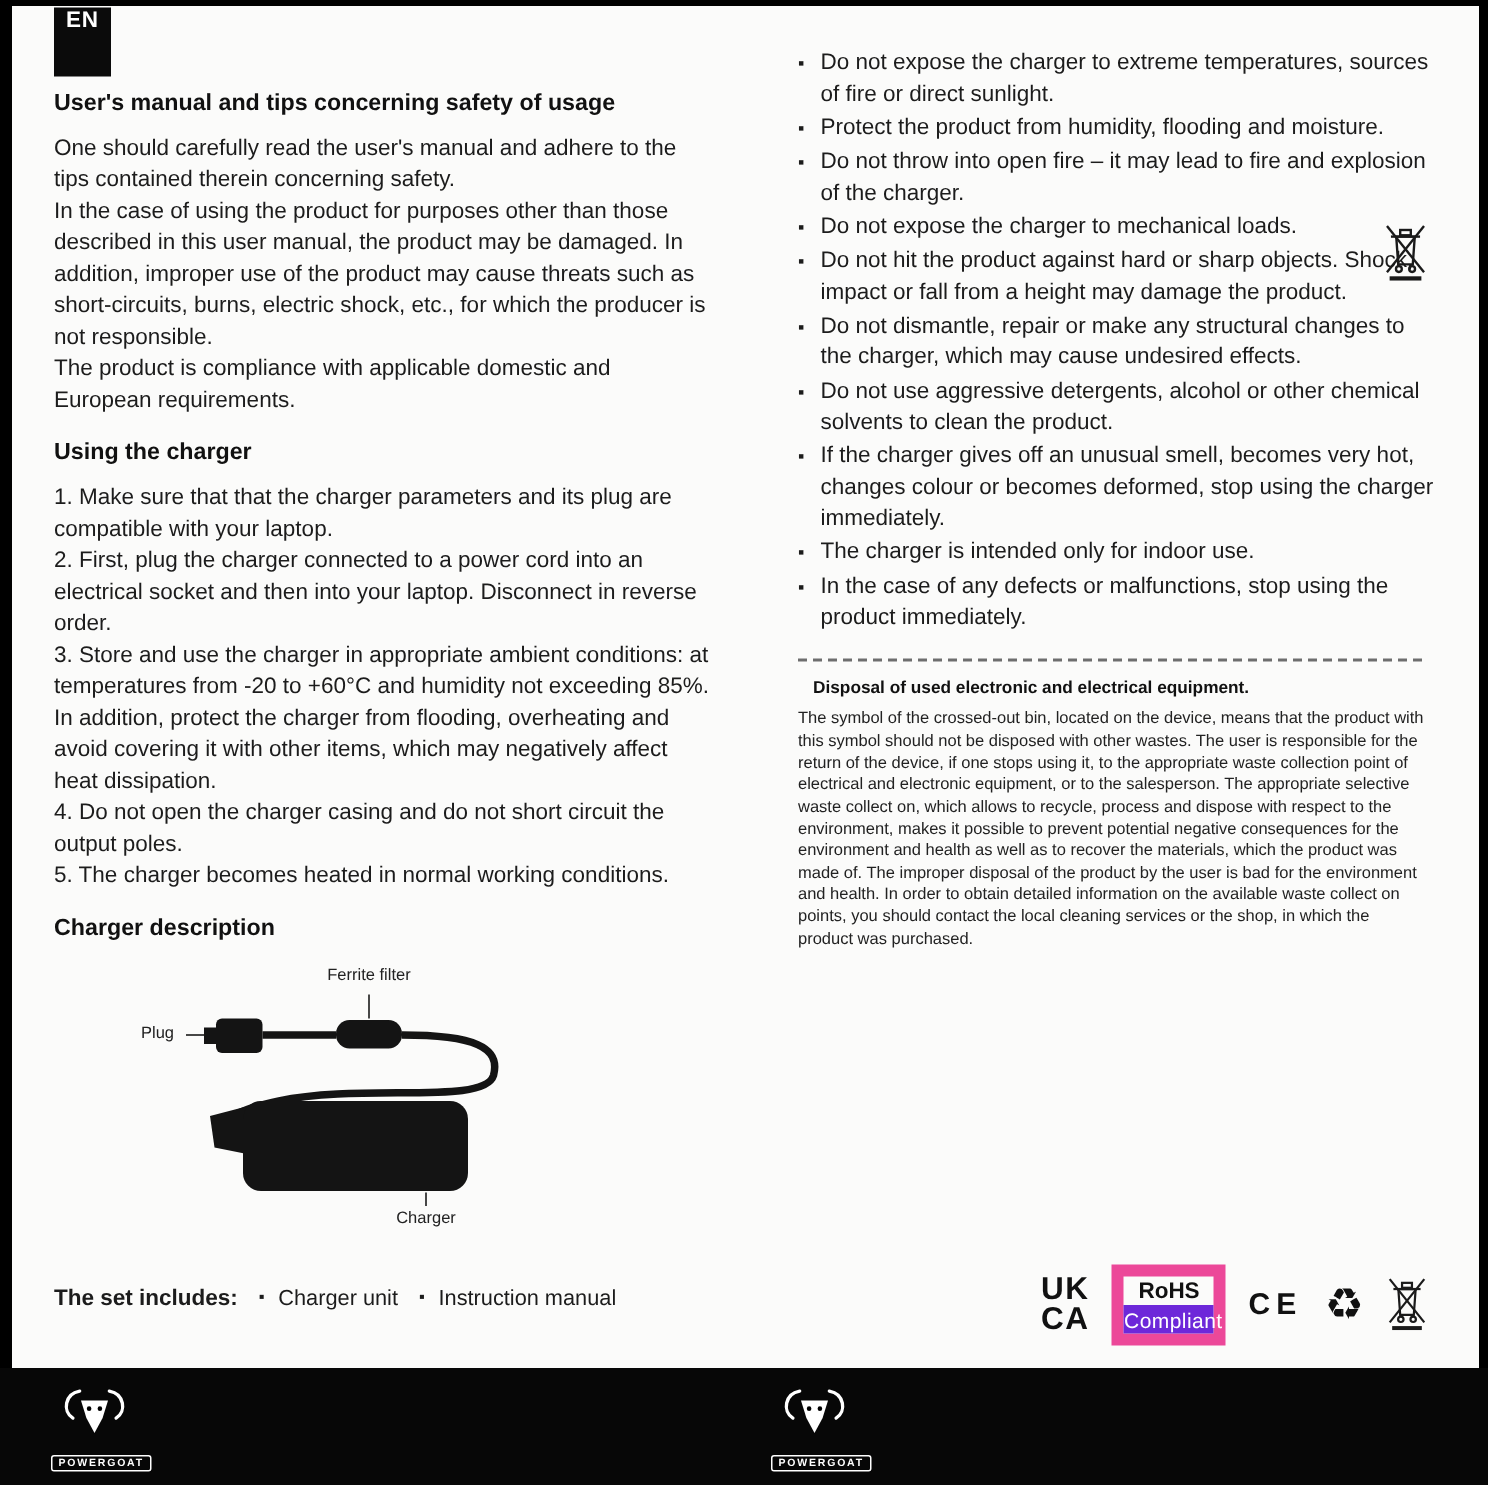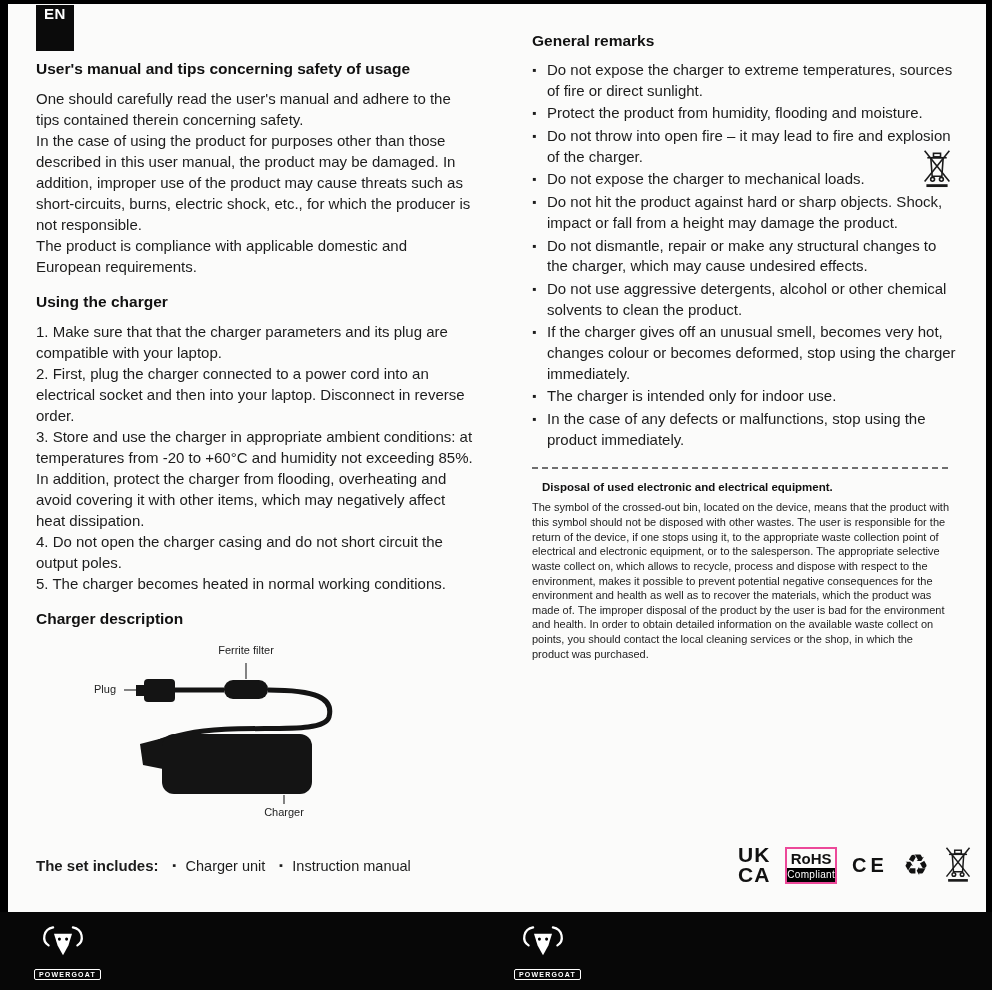--- a/index.html
+++ b/index.html
@@ -51,24 +51,24 @@
   .lbl-charger{left:210px;top:168px;transform:translateX(-50%);}
 
   
   .set-includes{position:absolute;left:36px;top:857px;width:470px;font-size:14.5px;display:flex;gap:14px;align-items:center;}
   .set-label{font-weight:bold;font-size:15px;}
   .set-item{position:relative;padding-left:13px;}
   .set-item::before{content:"▪";position:absolute;left:0;top:1px;font-size:11px;}
 
   
   .marks-row{position:absolute;left:694px;top:843px;width:262px;display:flex;align-items:center;gap:15px;}
-  .ukca{font-weight:bold;font-size:21px;line-height:.95;letter-spacing:1px;color:#111;margin-left:44px;}
-  .rohs-box{border:2px solid #ec4899;width:60px;text-align:center;}
+  .ukca{font-weight:bold;font-size:21px;line-height:.95;letter-spacing:1px;color:#111;}
+  .rohs-box{border:8px solid #ec4899;width:60px;text-align:center;}
   .rohs-top{font-weight:bold;font-size:15px;padding:1px 0;color:#111;}
-  .rohs-bottom{background:#000000;color:#fff;font-size:10px;padding:1.5px 0;letter-spacing:.3px;}
+  .rohs-bottom{background:#6d28d9;color:#fff;font-size:14px;padding:1.5px 0;letter-spacing:.3px;}
   .ce-mark{font-size:20px;font-weight:600;letter-spacing:4px;color:#111;}
   .recycle-mark{font-size:29px;color:#111;line-height:1;}
 
   .weee-top{position:absolute;left:922px;top:146px;}
 
   
   .footer-bar{position:absolute;left:0;top:912px;width:100%;height:78px;background:#070707;}
   .goat-logo{position:absolute;top:9px;width:58px;text-align:center;}
   .goat-logo.pos1{left:34px;}
   .goat-logo.pos2{left:514px;}
@@ -123,21 +123,20 @@
 
       <rect x="88" y="96" width="150" height="60" rx="12" fill="#141414"></rect>
     </svg>
     <span class="diag-label lbl-ferrite">Ferrite filter</span>
     <span class="diag-label lbl-plug">Plug</span>
     <span class="diag-label lbl-charger">Charger</span>
   </div>
 </div>
 
 <div class="col col-right">
-  <h3 class="heading first">General remarks</h3>
   <ul class="remarks">
     <li>Do not expose the charger to extreme temperatures, sources of fire or direct sunlight.</li>
     <li>Protect the product from humidity, flooding and moisture.</li>
     <li>Do not throw into open fire – it may lead to fire and explosion of the charger.</li>
     <li>Do not expose the charger to mechanical loads.</li>
     <li>Do not hit the product against hard or sharp objects. Shock, impact or fall from a height may damage the product.</li>
     <li>Do not dismantle, repair or make any structural changes to the charger, which may cause undesired effects.</li>
     <li>Do not use aggressive detergents, alcohol or other chemical solvents to clean the product.</li>
     <li>If the charger gives off an unusual smell, becomes very hot, changes colour or becomes deformed, stop using the charger immediately.</li>
     <li>The charger is intended only for indoor use.</li>

